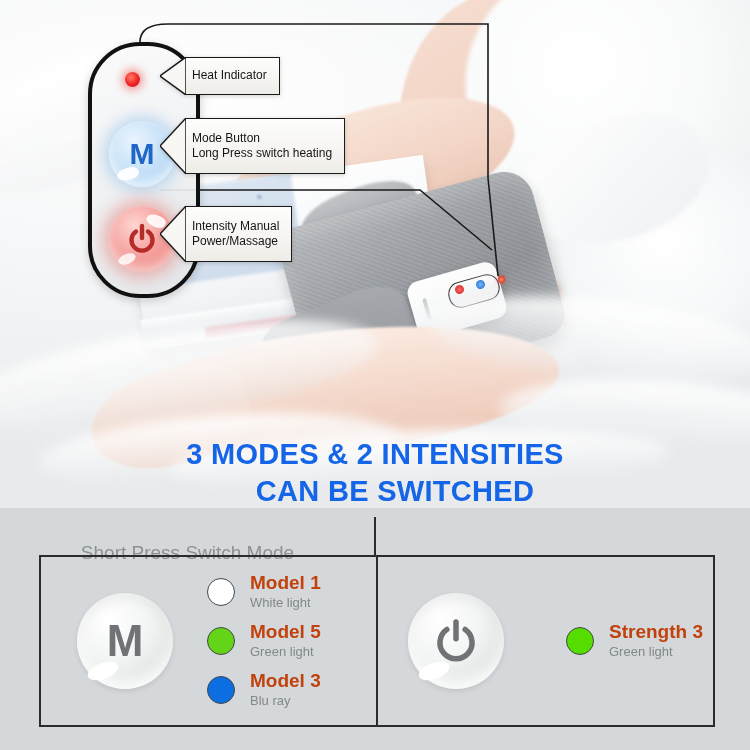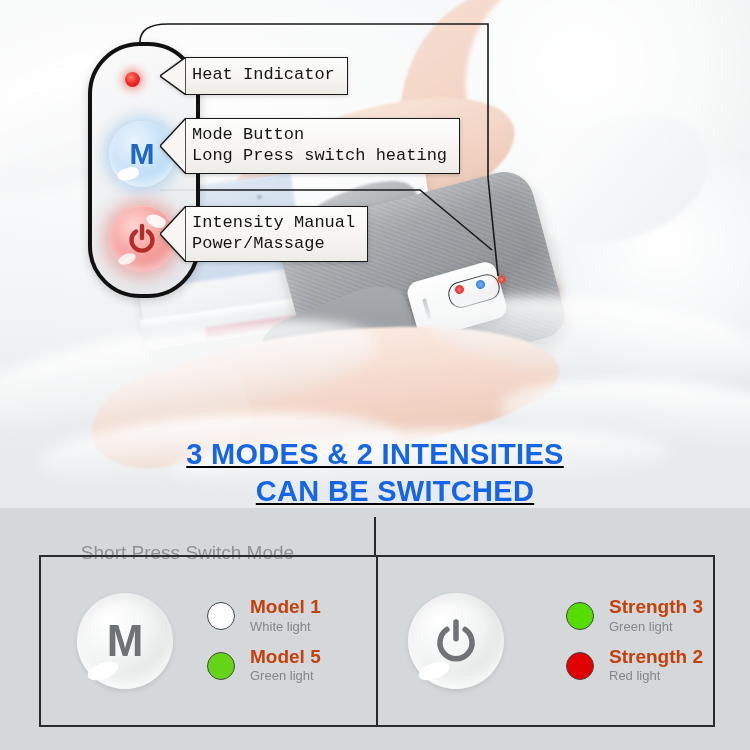--- a/index.html
+++ b/index.html
@@ -135,27 +135,27 @@
   .pbtn::before{content:"";position:absolute;left:9px;bottom:8px;width:18px;height:10px;
          background:rgba(255,255,255,.8);border-radius:50%;transform:rotate(-22deg);}
 
   
   .callout{position:absolute;display:flex;align-items:stretch;filter:drop-shadow(0 1px 2px rgba(0,0,0,.18));}
   .callout .tip{width:26px;position:relative;}
   .callout .tip svg{display:block;}
   .callout .body{border:1.5px solid #1a1a1a;border-left:none;
          background:linear-gradient(180deg,#fdfdfc 0%,#f6f5f2 55%,#eeece7 100%);
          padding:5px 12px 6px 6px;display:flex;flex-direction:column;justify-content:center;}
-  .callout .body div{font-size:17px;line-height:1.18;color:#151515;white-space:nowrap;font-family:Liberation Mono, monospace;}
+  .callout .body div{font-size:12px;line-height:1.18;color:#151515;white-space:nowrap;}
   #co-heat{left:160px;top:57px;}
   #co-mode{left:160px;top:118px;}
   #co-power{left:160px;top:206px;}
 
   
-  #headline{position:absolute;left:0;top:436px;width:750px;text-align:center;z-index:5;text-decoration:underline;}
+  #headline{position:absolute;left:0;top:436px;width:750px;text-align:center;z-index:5;}
   #headline .l1,#headline .l2{font:bold 29px/1.28 "Liberation Sans",sans-serif;color:#1565E8;letter-spacing:.3px;}
   #headline .l2{padding-left:40px;}
 
   
   #bottom{position:absolute;left:0;top:508px;width:750px;height:242px;background:#d4d8da;}
   .subheads{position:relative;height:42px;margin-top:26px;}
   .subhead{position:absolute;top:8px;font-size:19px;color:#8d9193;white-space:nowrap;}
   #sh-left{left:0;width:375px;text-align:center;}
   #sh-right{left:375px;width:375px;text-align:center;}
 
@@ -310,42 +310,42 @@
             <span class="t2" style="display:block">White light</span>
           </span>
         </div>
         <div class="legrow">
           <span class="dot" style="background:#64d418"></span>
           <span class="legtxt">
             <span class="t1" style="display:block">Model 5</span>
             <span class="t2" style="display:block">Green light</span>
           </span>
         </div>
+        <div class="legrow">
+          <span class="dot" style="background:#0c6ee0"></span>
+          <span class="legtxt">
+            <span class="t1" style="display:block">Model 3</span>
+            <span class="t2" style="display:block">Blu ray</span>
+          </span>
+        </div>
       </div>
     </div>
 
     <div class="bhalf">
       <div class="bigbtn power">
         <svg width="52" height="52" viewBox="0 0 34 34">
           <path d="M11 9.5 A10.5 10.5 0 1 0 23 9.5" fill="none" stroke="#6f7375" stroke-width="3.6" stroke-linecap="round"></path>
           <line x1="17" y1="4.5" x2="17" y2="15.5" stroke="#6f7375" stroke-width="3.6" stroke-linecap="round"></line>
         </svg>
       </div>
       <div class="leglist rightlist">
         <div class="legrow">
           <span class="dot" style="background:#55dd00"></span>
           <span class="legtxt">
             <span class="t1" style="display:block">Strength 3</span>
             <span class="t2" style="display:block">Green light</span>
           </span>
         </div>
-        <div class="legrow">
-          <span class="dot" style="background:#e00000"></span>
-          <span class="legtxt">
-            <span class="t1" style="display:block">Strength 2</span>
-            <span class="t2" style="display:block">Red light</span>
-          </span>
-        </div>
       </div>
     </div>
 
   </div>
 </div>
 
 </body></html>

